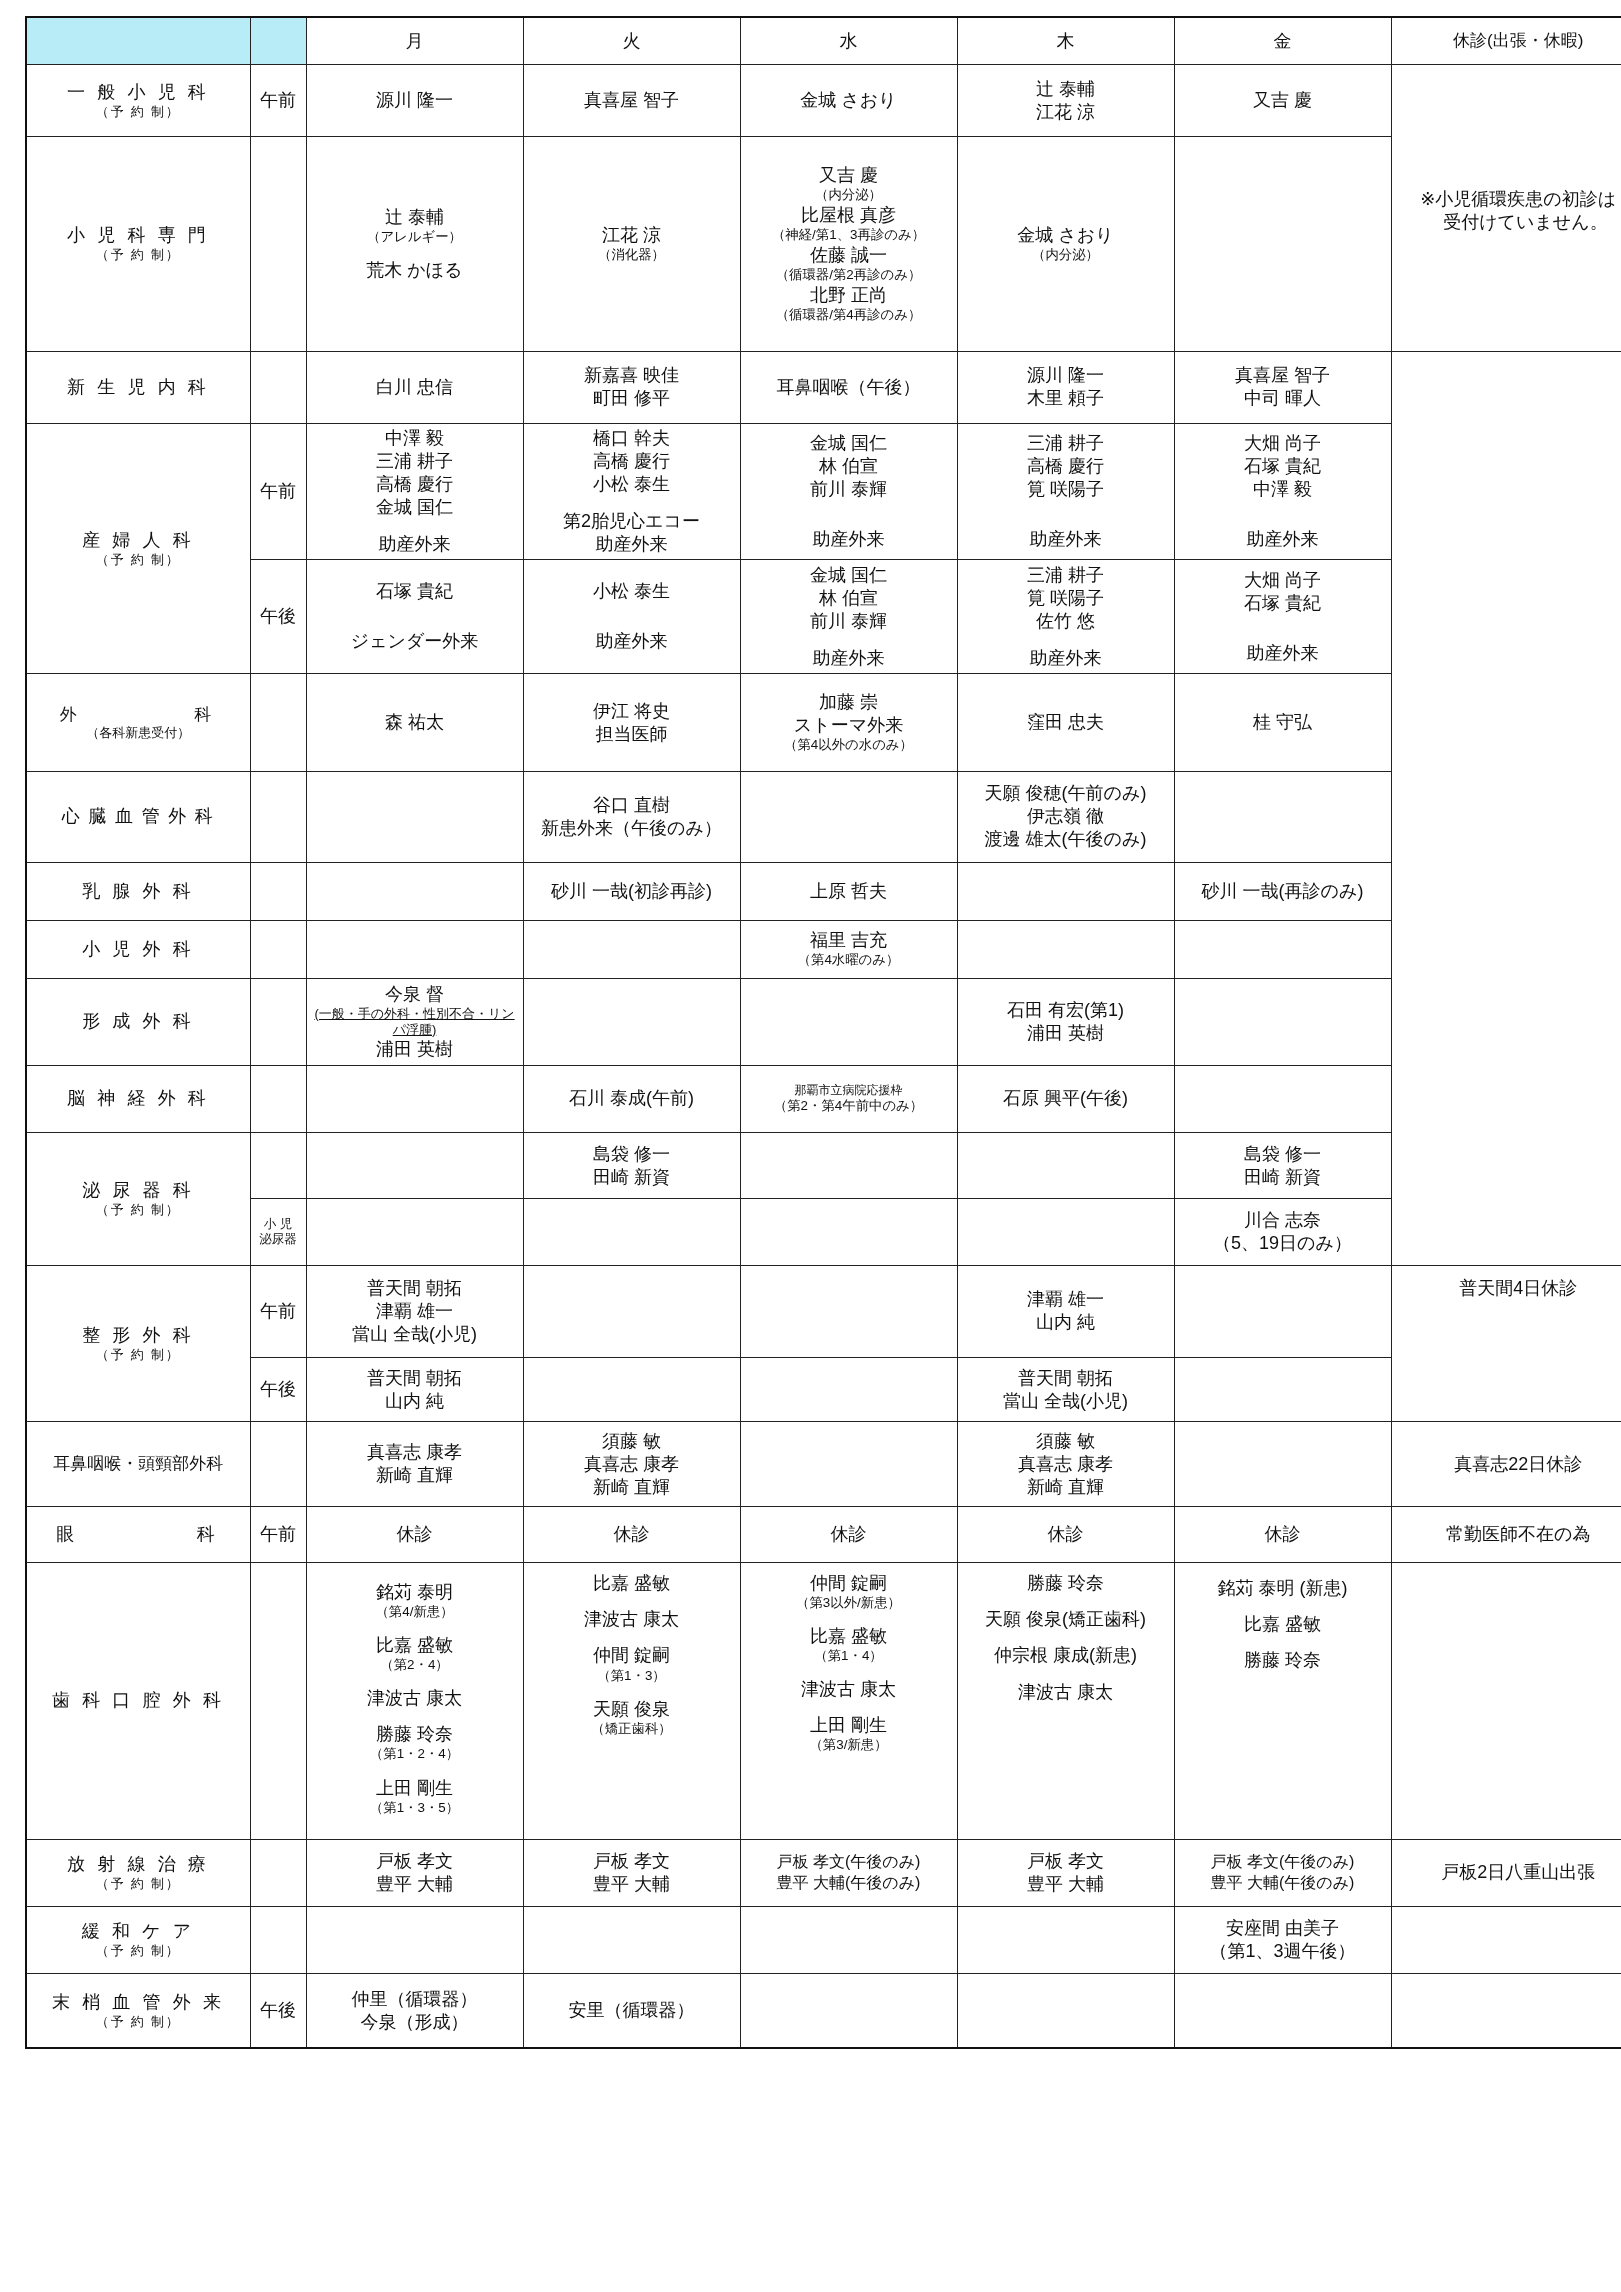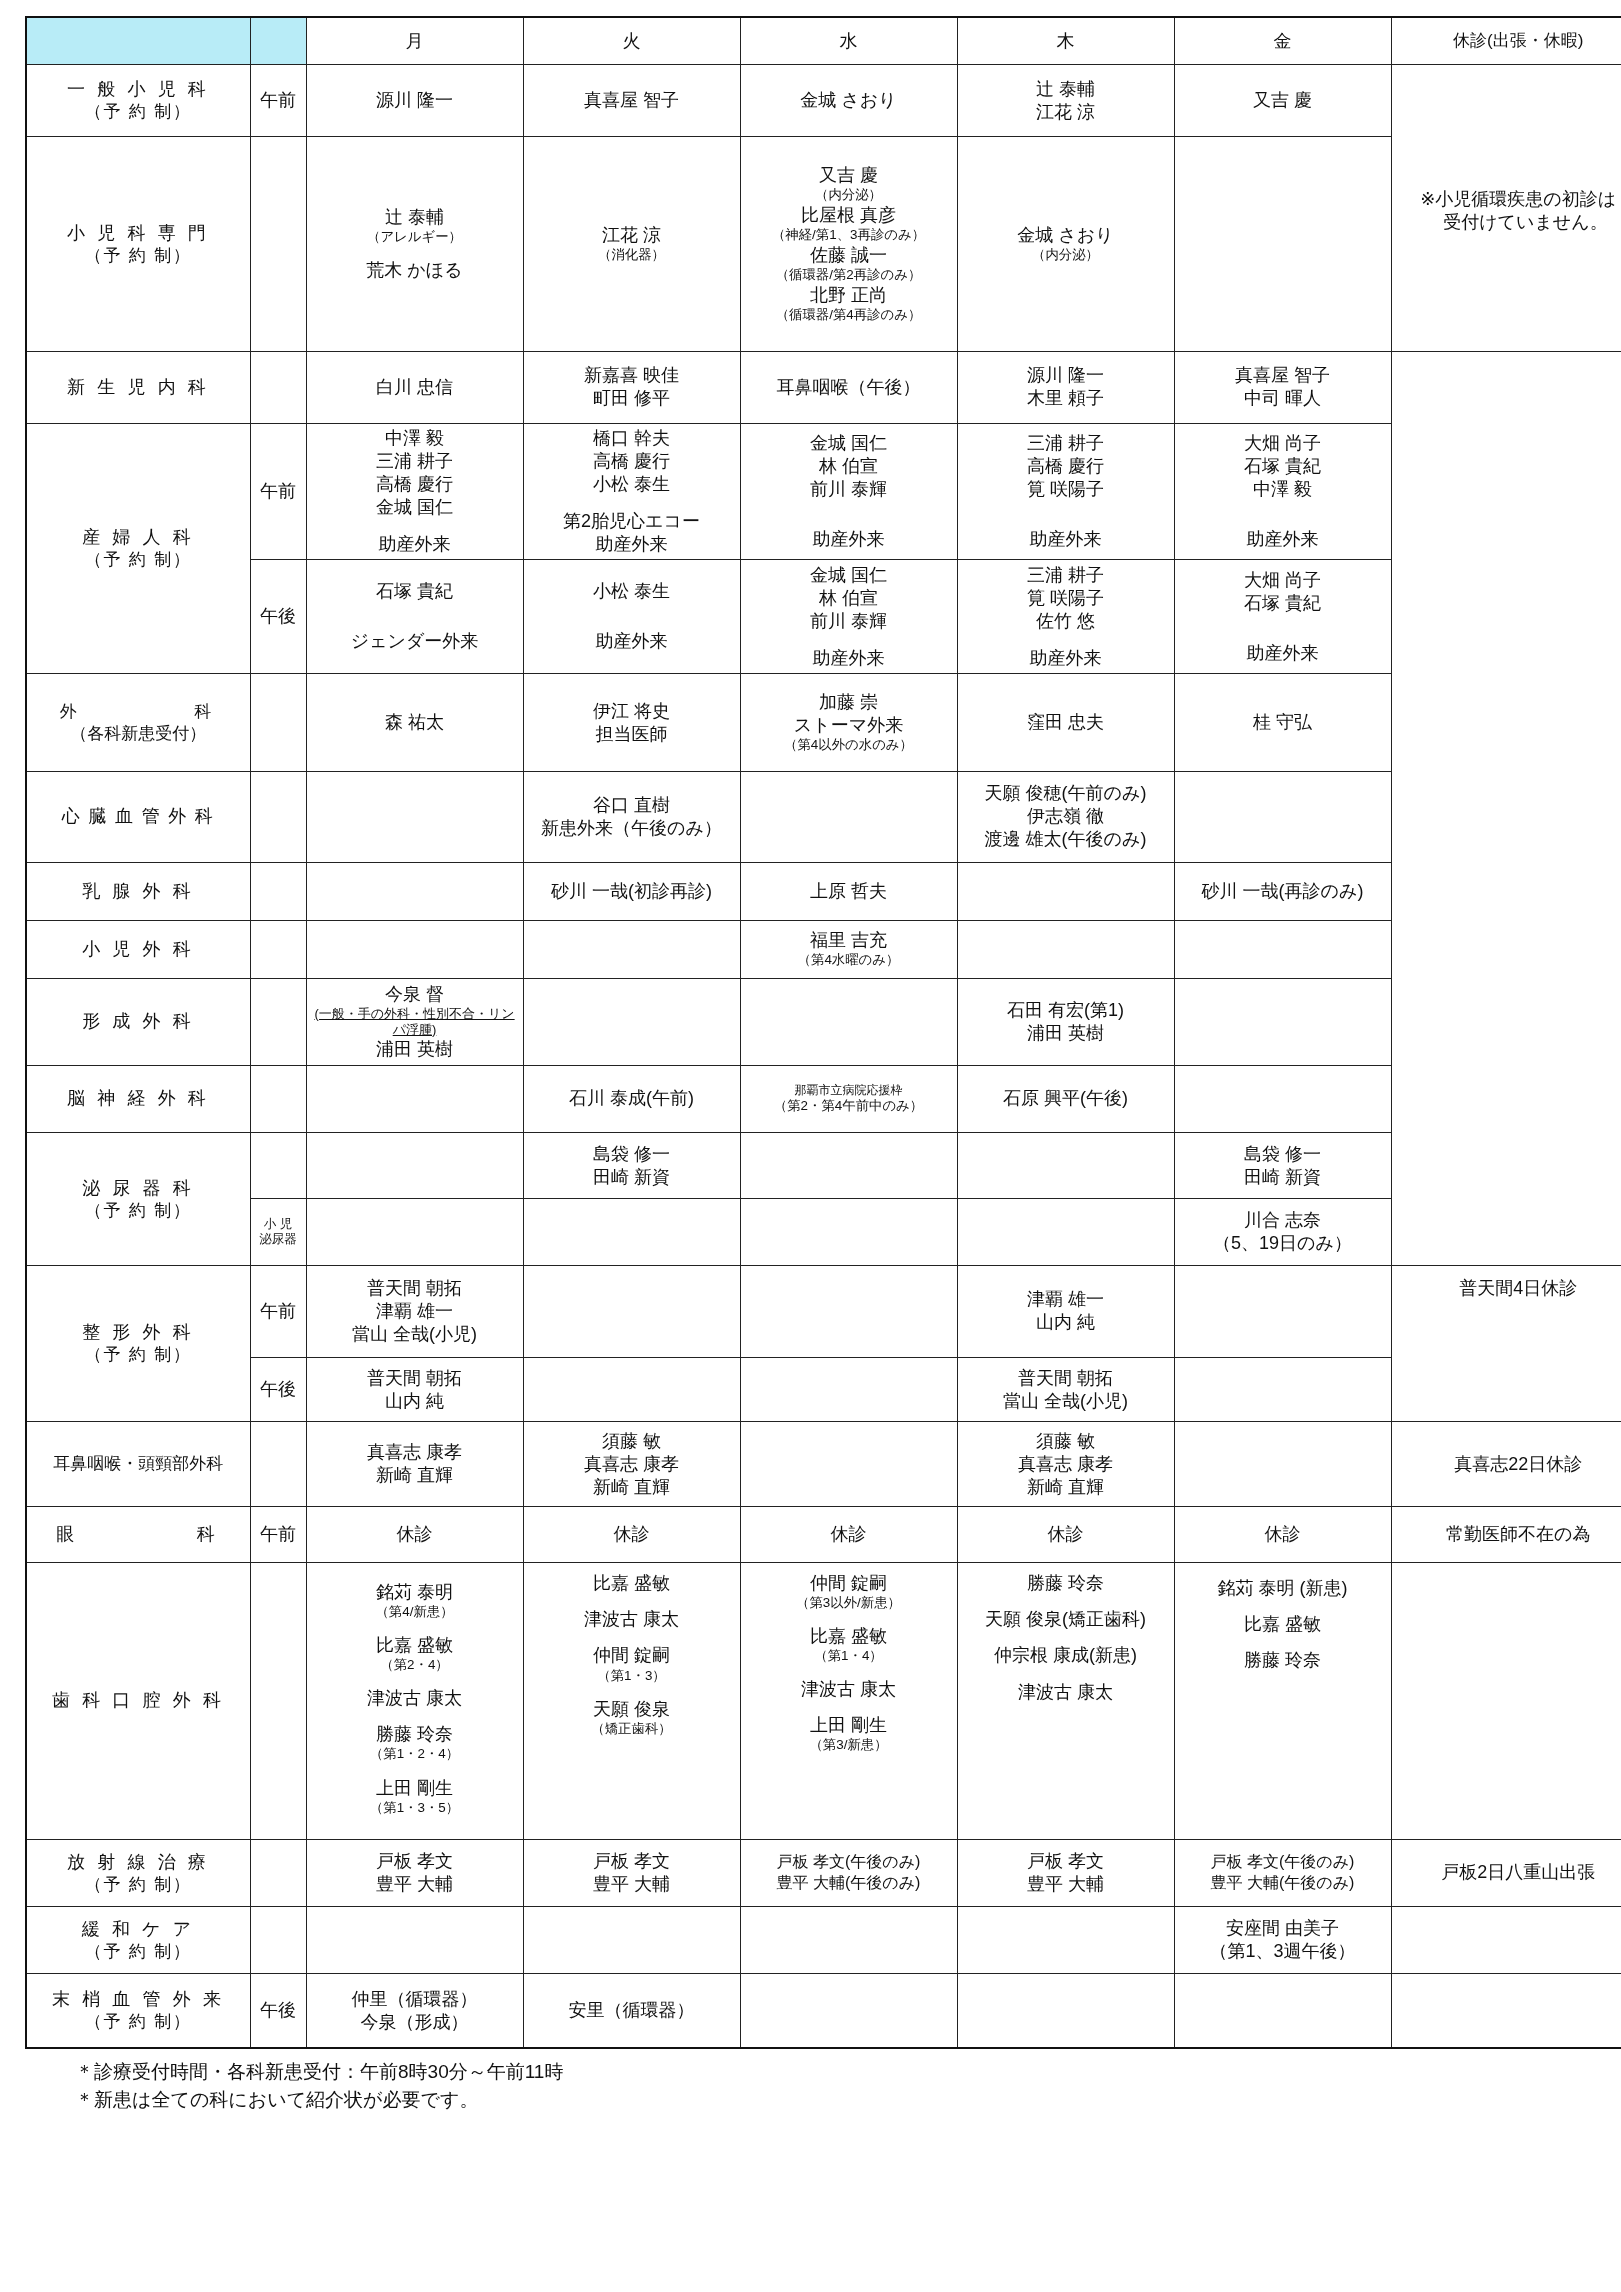--- a/index.html
+++ b/index.html
@@ -56,21 +56,21 @@
   thead th.note-h{font-size:17px;}
   thead th.blank-h{background:#b8ecf7;}
 
   .dept{
     font-size:19px;
     letter-spacing:3.6px;
     line-height:1.3;
     text-align:center;
   }
   .dept .sub{
-    font-size:17px;
+    font-size:13px;
     letter-spacing:1.8px;
     display:block;
   }
   .dept.tight{letter-spacing:0px;font-size:17px;}
   .dept.wide2{letter-spacing:1.8px;}
   .timecol{font-size:15px;letter-spacing:0;}
   .timecol.small{font-size:12.5px;line-height:1.2;}
   .nm{display:block;}
   .sm{display:block;font-size:13.4px;line-height:1.25;}
   .xs{font-size:13px;text-decoration:underline;}
@@ -539,19 +539,15 @@
         <td class="thicktop">安里（循環器）</td>
         <td class="thicktop"></td>
         <td class="thicktop"></td>
         <td class="thicktop"></td>
         <td class="note thicktop"></td>
       </tr>
 
     </tbody>
   </table>
 
-  <div class="fn">
-    <div>＊診療受付時間・各科新患受付：午前8時30分～午前11時</div>
-    <div>＊新患は全ての科において紹介状が必要です。</div>
-  </div>
 
 </div>
 
 
 </body></html>

